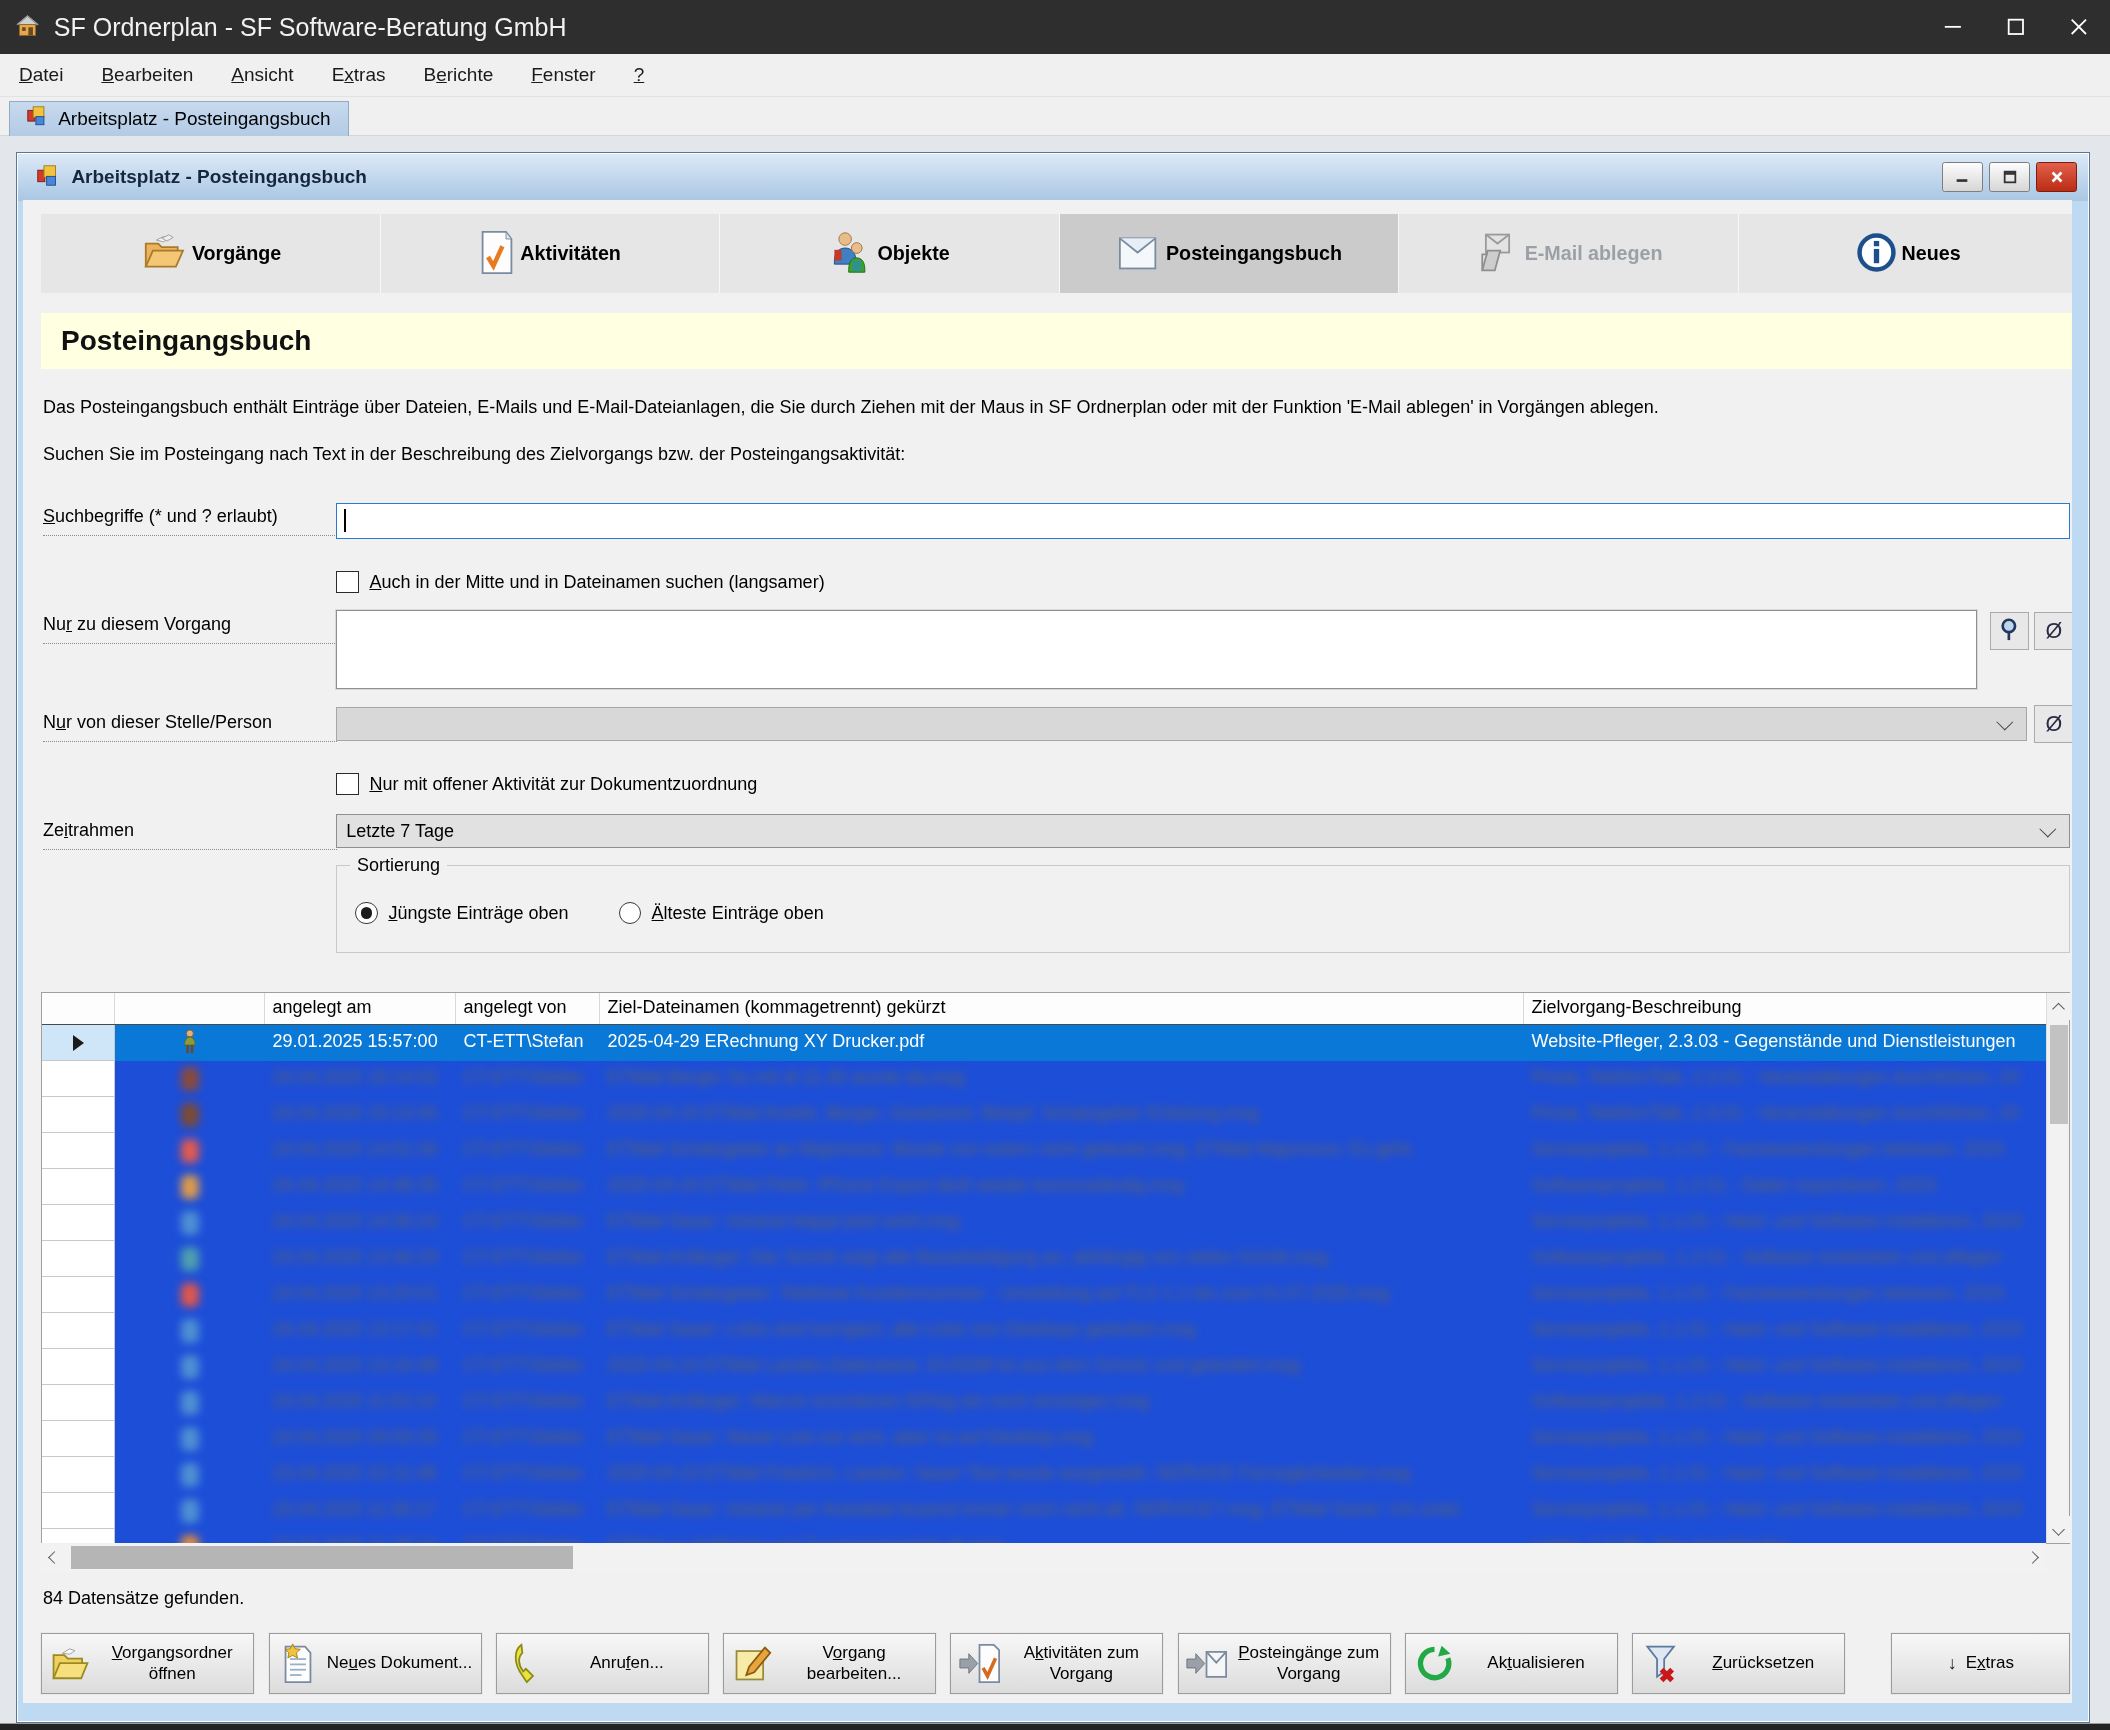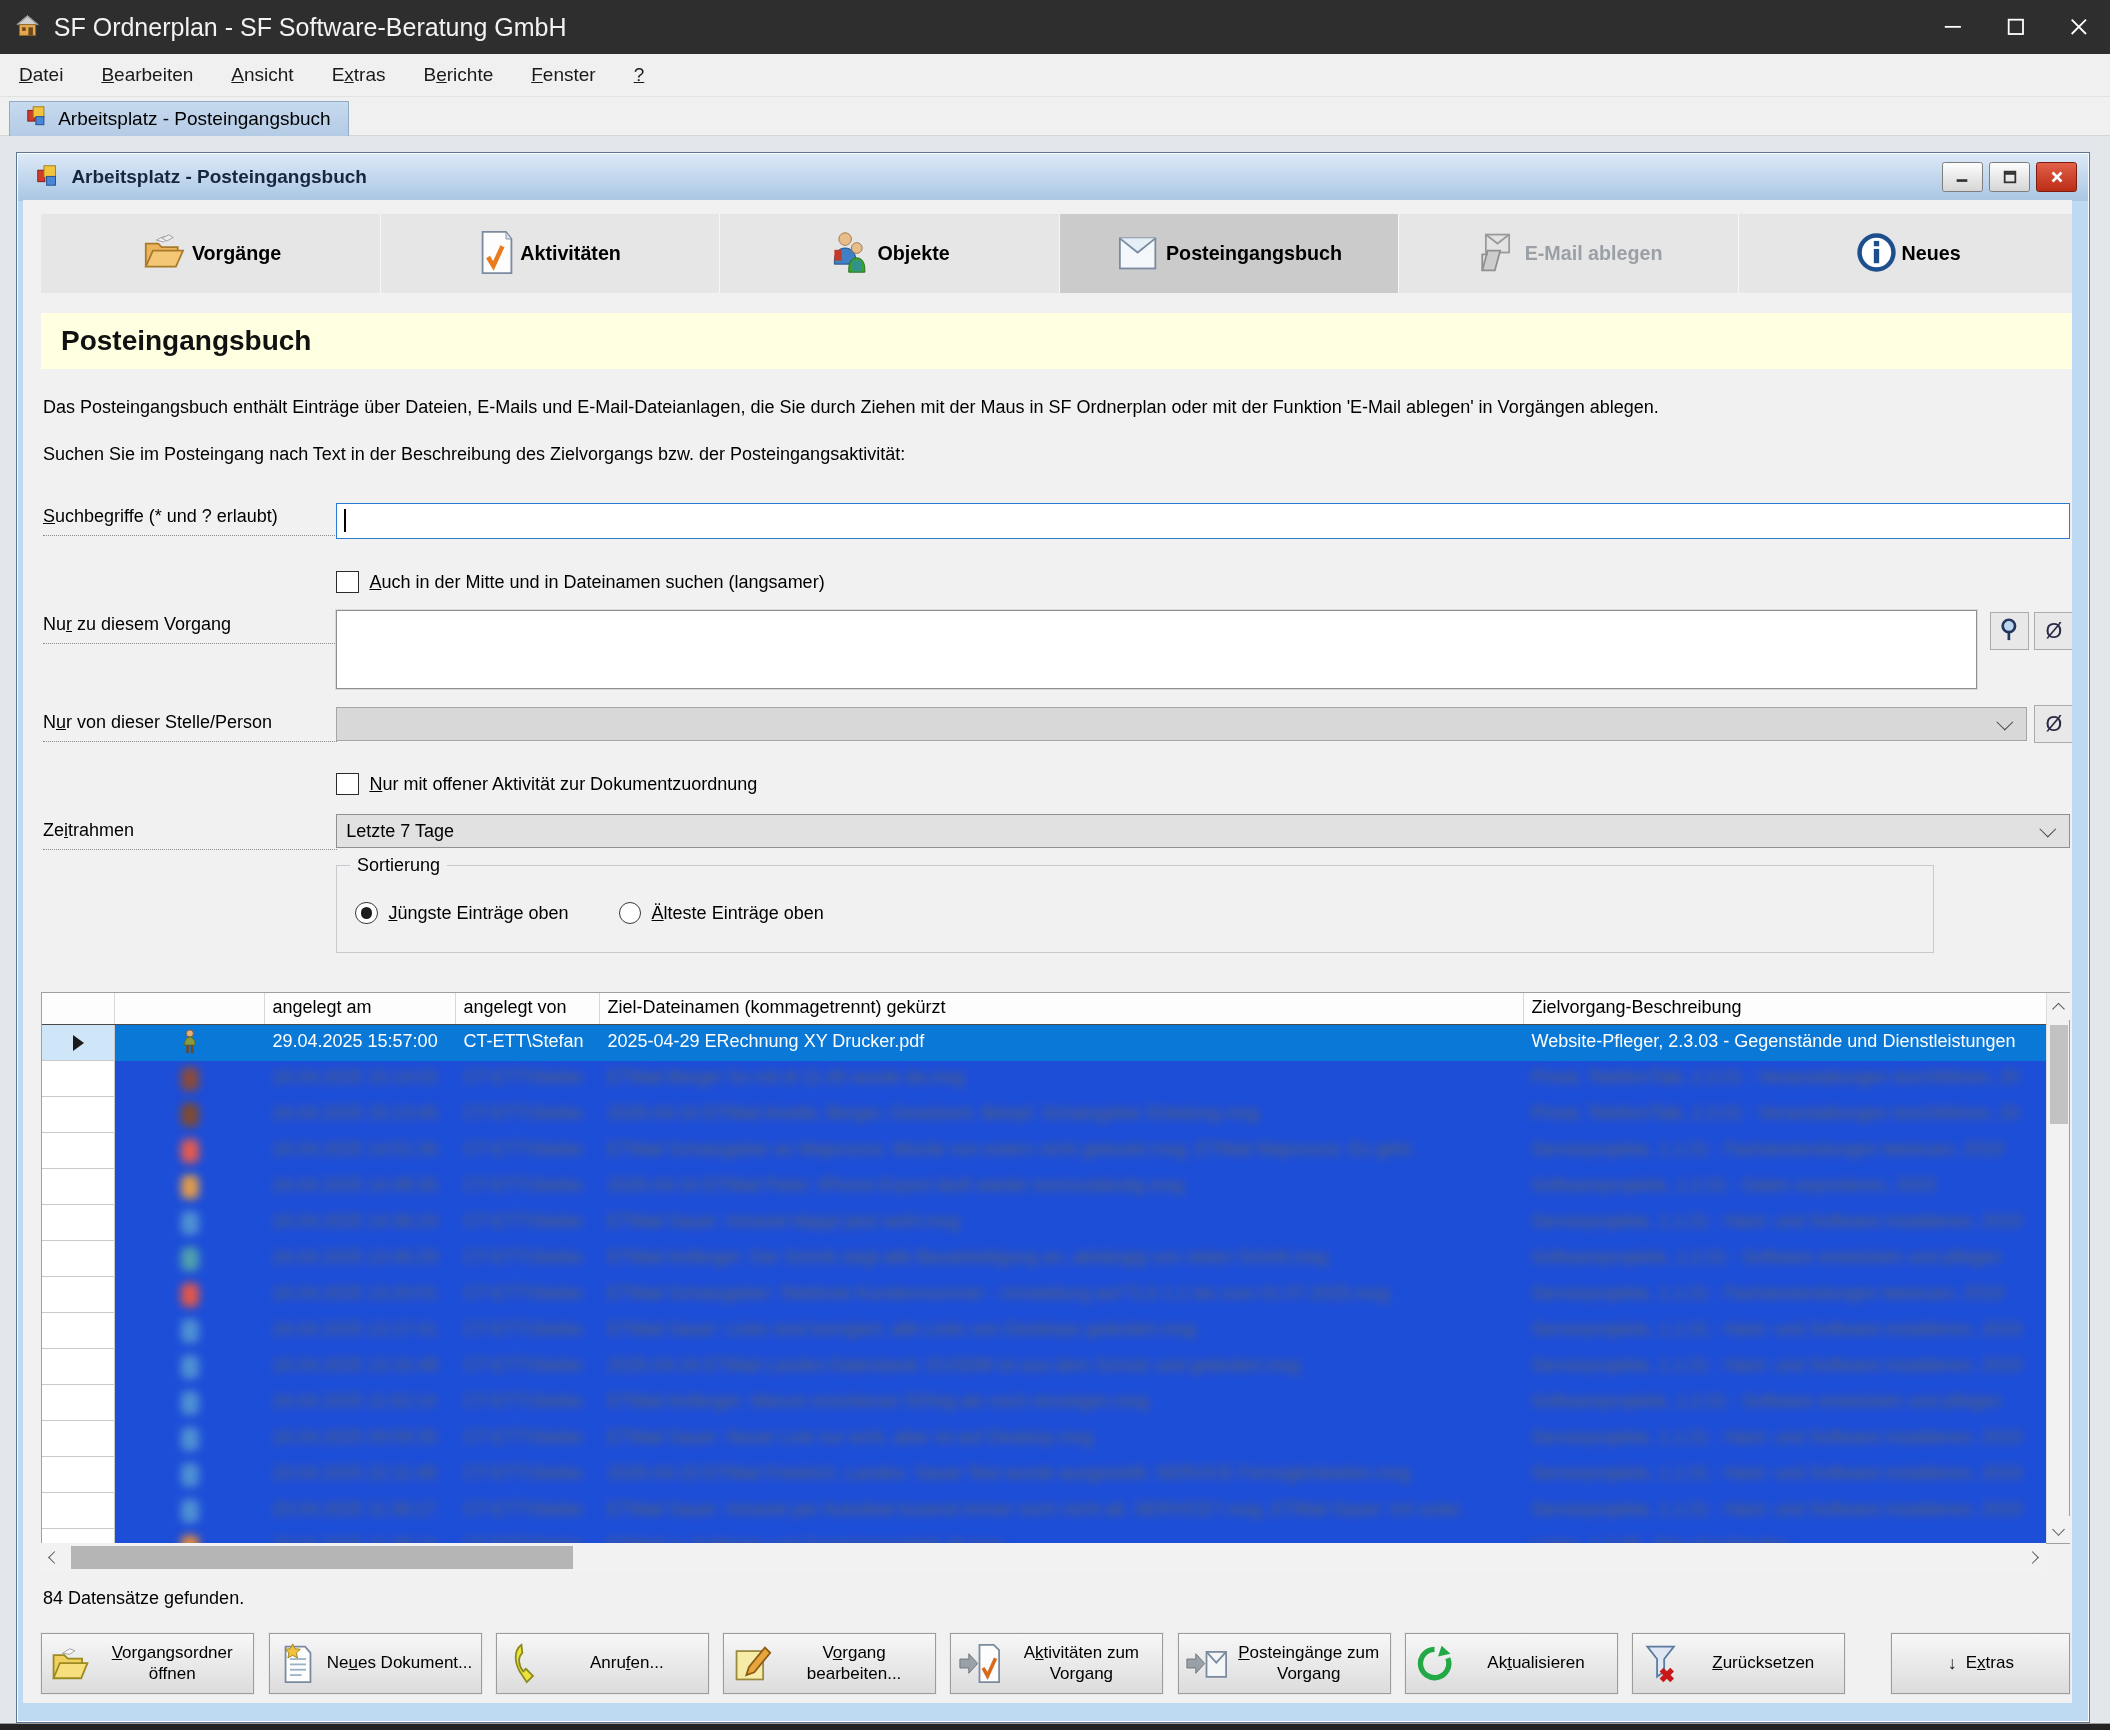--- a/index.html
+++ b/index.html
@@ -70,21 +70,21 @@
     background:#fff; border:0.9px solid #8f8f8f; outline:0.9px solid #d9d9d9; }
   .mini-btn { position:absolute; width:39px; height:38px; background:#e8e8e8;
     border:0.9px solid #ababab; display:flex; align-items:center; justify-content:center; }
   .slash-glyph { font-size:21.5px; color:#2b2b46; }
   .combo { position:absolute; left:313px; height:34px; display:flex; align-items:center; }
   .combo.stelle { top:507px; width:1691px; background:#d8d8d8; border:0.9px solid #a6a6a6; }
   .combo.zeit { top:614px; width:1734px; background:#e1e1e1; border:0.9px solid #8f8f8f; }
   .combo-value { font-size:18px; color:#000; margin-left:9px; }
   .chev { width:11.6px; height:11.6px; border-right:1.8px solid #444; border-bottom:1.8px solid #444;
     transform:rotate(45deg); margin-left:auto; margin-right:16px; margin-top:-5.4px; }
-  .groupbox { position:absolute; left:313px; top:665px; width:1598px; height:88px;
+  .groupbox { position:absolute; left:313px; top:665px; width:1734px; height:88px;
     border:0.9px solid #c6cace; }
   .legend { position:absolute; left:12.5px; top:-10.7px; background:#f1f1f2; padding:0 7.2px; font-size:18px; }
   .radios { position:absolute; left:18px; top:36px; display:flex; gap:50px; align-items:center; }
   .radio { display:flex; align-items:center; gap:10.7px; }
   .rbox { width:22.4px; height:22.4px; border-radius:50%; border:1.8px solid #3a3a3a; background:#fff;
     display:flex; align-items:center; justify-content:center; }
   .rbox.checked::after { content:""; width:11.6px; height:11.6px; border-radius:50%; background:#1c1c1c; }
   .rlabel { font-size:18px; color:#000; }
 
   
@@ -362,21 +362,21 @@
                 <span class="arrow-marker"></span>
               </div>
             <div class="icon-cell">
               <span><svg width="19.7" height="25" viewBox="0 0 22 28">
                     <circle cx="11" cy="5" r="4" fill="#e2b07a" stroke="#7a5a30"></circle>
                     <path d="M5 18 c0-6 3-9 6-9 s6 3 6 9 z" fill="#8a9a3f" stroke="#5a6a20"></path>
                     <rect x="7" y="18" width="3" height="9" fill="#6a4a2a"></rect>
                     <rect x="12" y="18" width="3" height="9" fill="#6a4a2a"></rect>
                   </svg></span>
             </div>
-            <div class="cell w-am">29.04.2025 15:57:00</div>
+            <div class="cell w-am">29.01.2025 15:57:00</div>
             <div class="cell w-von">CT-ETT\Stefan</div>
             <div class="cell w-datei">2025-04-29 ERechnung XY Drucker.pdf</div>
             <div class="cell w-ziel">Website-Pfleger, 2.3.03 - Gegenstände und Dienstleistungen</div>
           </div>
           <div>
   <div class="trow">
     <div class="sel-cell"></div>
     <div class="blurwrap">
       <div class="icon-cell">
                     <span class="blob" style="background: rgb(138, 74, 58);"></span>

